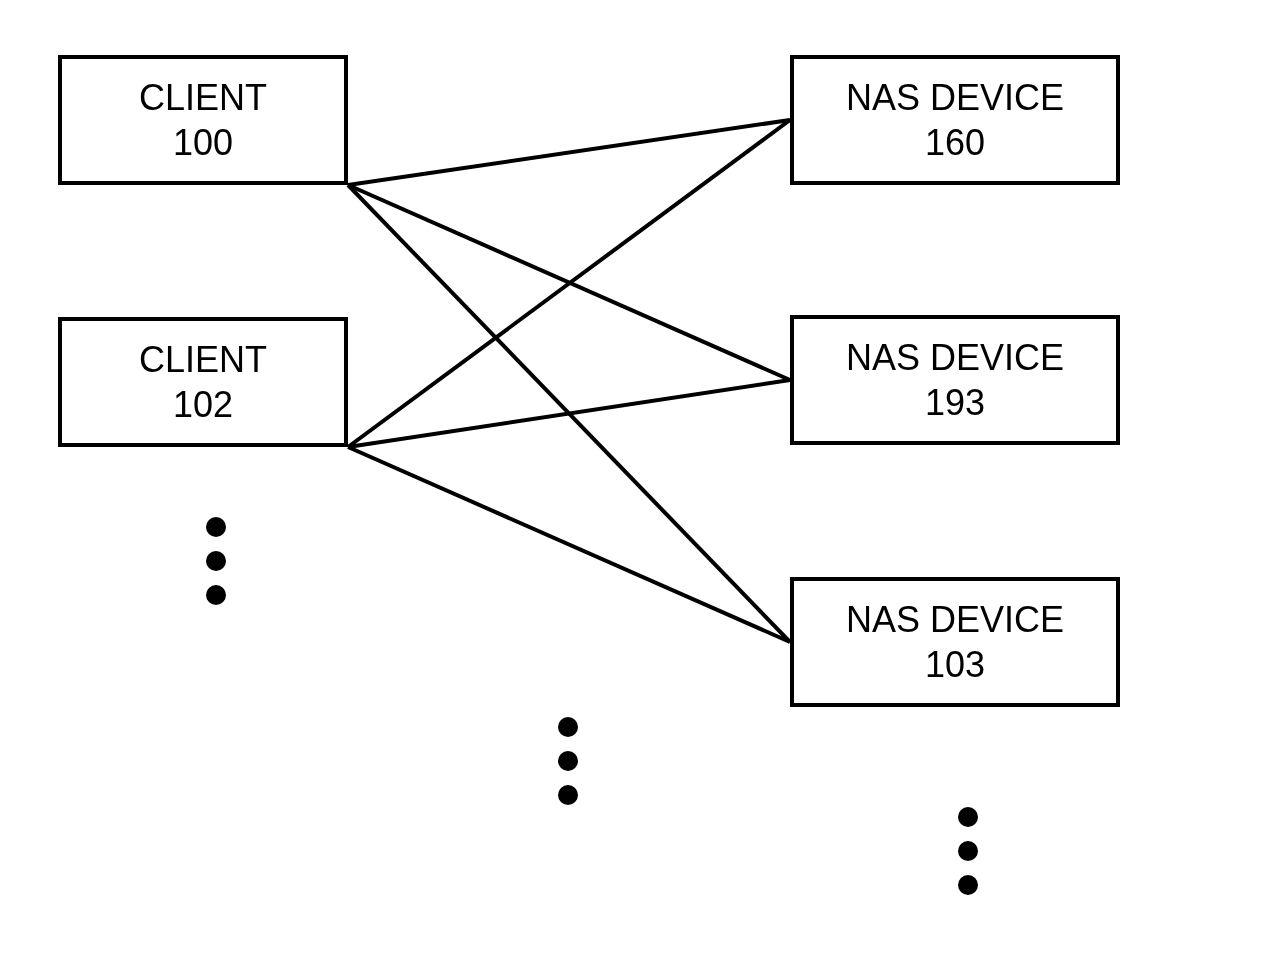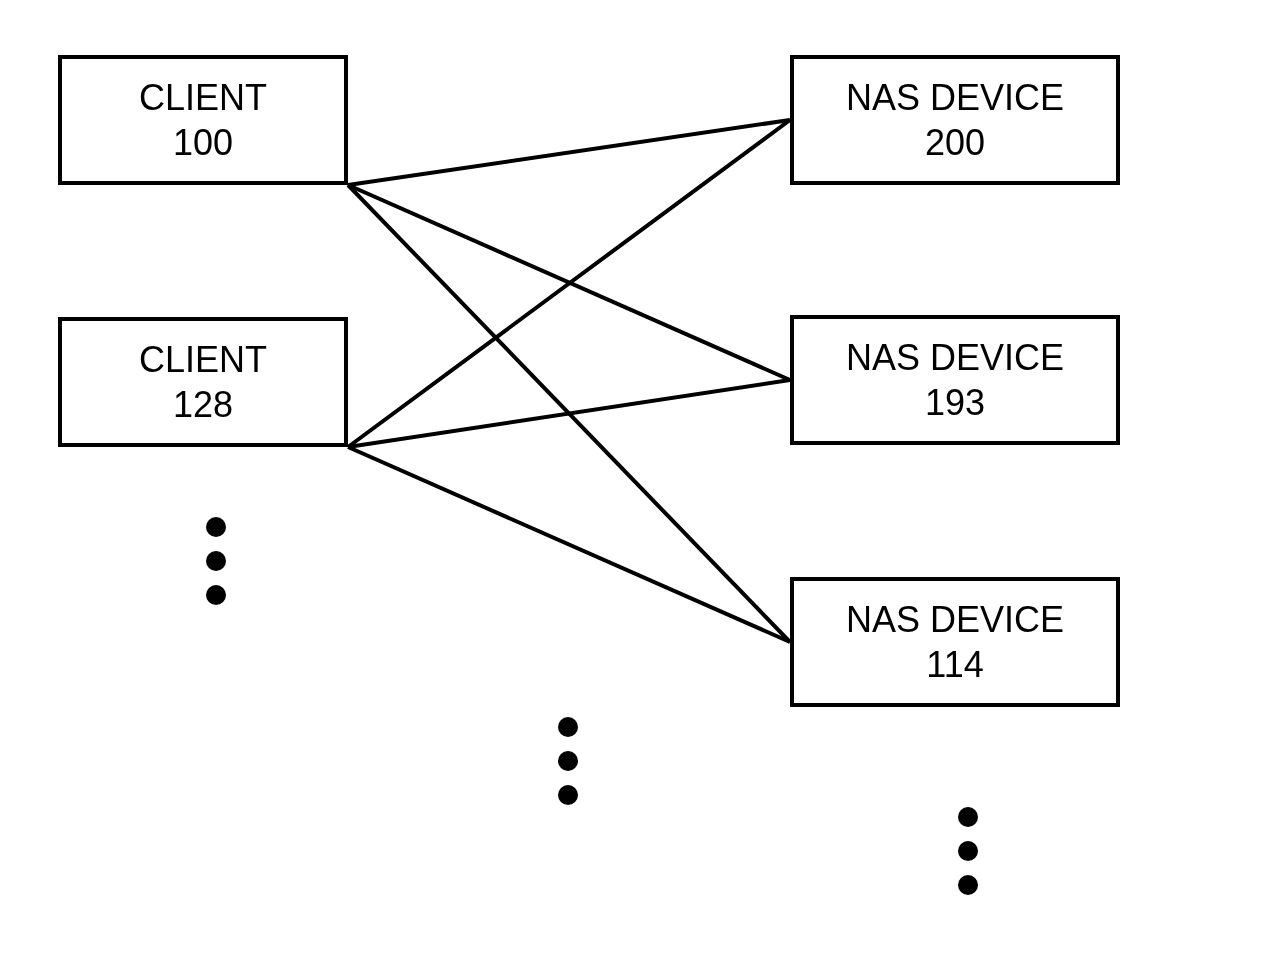--- a/index.html
+++ b/index.html
@@ -70,36 +70,36 @@
       <line x1="348" y1="430" x2="790" y2="625"></line>
     </svg>
 
   <div class="node" id="node-client100" style="left: 58px; top: 38px; width: 290px; height: 130px;">
     <span class="label">CLIENT</span>
     <span class="num">100</span>
   </div>
 
   <div class="node" id="node-client102" style="left: 58px; top: 300px; width: 290px; height: 130px;">
     <span class="label">CLIENT</span>
-    <span class="num">128</span>
+    <span class="num">102</span>
   </div>
 
   <div class="node" id="node-nas110" style="left: 790px; top: 38px; width: 330px; height: 130px;">
     <span class="label">NAS DEVICE</span>
-    <span class="num">200</span>
+    <span class="num">160</span>
   </div>
 
   <div class="node" id="node-nas112" style="left: 790px; top: 298px; width: 330px; height: 130px;">
     <span class="label">NAS DEVICE</span>
     <span class="num">193</span>
   </div>
 
   <div class="node" id="node-nas114" style="left: 790px; top: 560px; width: 330px; height: 130px;">
     <span class="label">NAS DEVICE</span>
-    <span class="num">114</span>
+    <span class="num">103</span>
   </div>
 
   <div class="dots" id="dots-left" style="left: 206px; top: 500px;">
     <span class="dot"></span>
       <span class="dot"></span>
       <span class="dot"></span>
   </div>
   <div class="dots" id="dots-center" style="left: 558px; top: 700px;">
     <span class="dot"></span>
       <span class="dot"></span>

